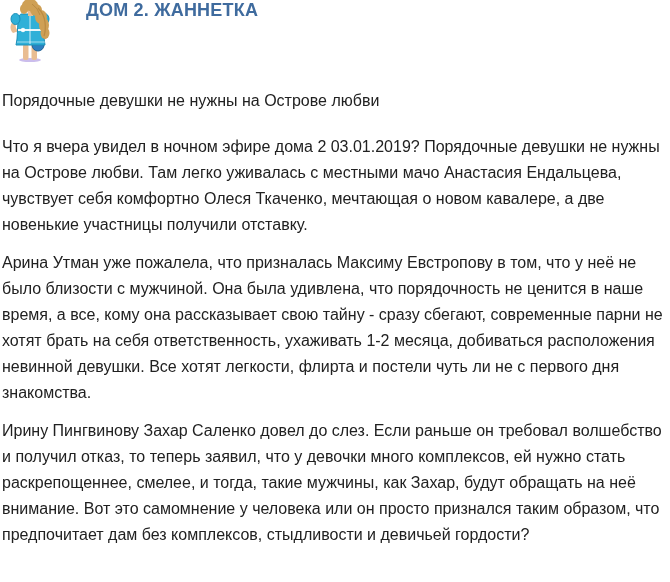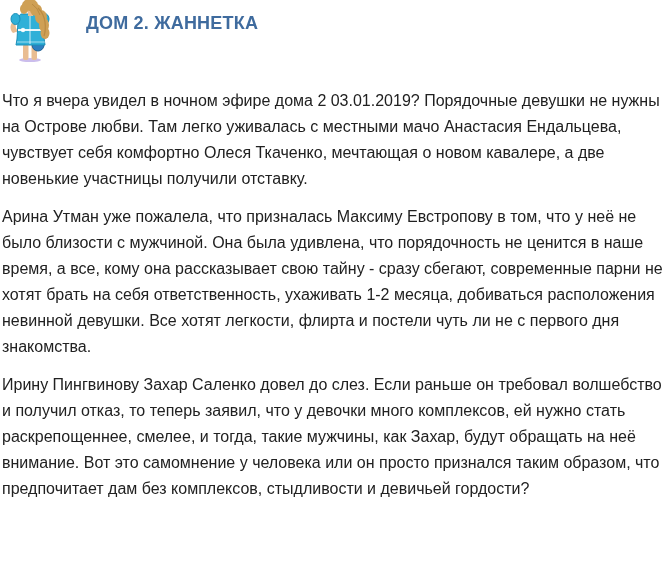--- a/index.html
+++ b/index.html
@@ -24,21 +24,21 @@
   .post{padding:0 4px 0 2px;}
   .post-header{
     display:flex;align-items:flex-start;gap:26px;
     height:62px;margin-bottom:26px;
   }
   .avatar{
     width:58px;height:62px;flex:0 0 58px;cursor:pointer;
   }
   .avatar svg{display:block;width:58px;height:62px;}
   .community-name{
-    margin:0;padding-top:13px;
+    margin:0;
     font-size:18px;font-weight:bold;letter-spacing:.2px;
     color:var(--community-name,#3f6b9e);
     cursor:pointer;
   }
   .article{
     color:var(--body-text,#212121);
     font-size:16px;line-height:26px;
   }
   .subtitle{margin:0 0 20px;}
   .paragraphs p{margin:0 0 12px;}
@@ -91,20 +91,21 @@
           <ellipse cx="22" cy="9" rx="4" ry="5" fill="var(--avatar-hair,#cfa055)"></ellipse>
           <path d="M36,8 Q42,14 43,22 Q44,30 42,36" fill="none" stroke="var(--avatar-hair-dark,#b5863f)" stroke-width="1.2" opacity="0.8"></path>
           <path d="M30,4 Q36,8 38,15" fill="none" stroke="var(--avatar-hair-dark,#b5863f)" stroke-width="1" opacity="0.8"></path>
         </g>
       </svg>
     </div>
     <h1 class="community-name">ДОМ 2. ЖАННЕТКА</h1>
   </header>
 
   <div class="article">
+    <p class="subtitle">Порядочные девушки не нужны на Острове любви</p>
     <div class="paragraphs">
         <p>Что я вчера увидел в ночном эфире дома 2 03.01.2019? Порядочные девушки не нужны на Острове любви. Там легко уживалась с местными мачо Анастасия Ендальцева, чувствует себя комфортно Олеся Ткаченко, мечтающая о новом кавалере, а две новенькие участницы получили отставку.</p>
         <p>Арина Утман уже пожалела, что призналась Максиму Евстропову в том, что у неё не было близости с мужчиной. Она была удивлена, что порядочность не ценится в наше время, а все, кому она рассказывает свою тайну - сразу сбегают, современные парни не хотят брать на себя ответственность, ухаживать 1-2 месяца, добиваться расположения невинной девушки. Все хотят легкости, флирта и постели чуть ли не с первого дня знакомства.</p>
         <p>Ирину Пингвинову Захар Саленко довел до слез. Если раньше он требовал волшебство и получил отказ, то теперь заявил, что у девочки много комплексов, ей нужно стать раскрепощеннее, смелее, и тогда, такие мужчины, как Захар, будут обращать на неё внимание. Вот это самомнение у человека или он просто признался таким образом, что предпочитает дам без комплексов, стыдливости и девичьей гордости?</p>
       </div>
   </div>
 
 </div>
 
 </body></html>

